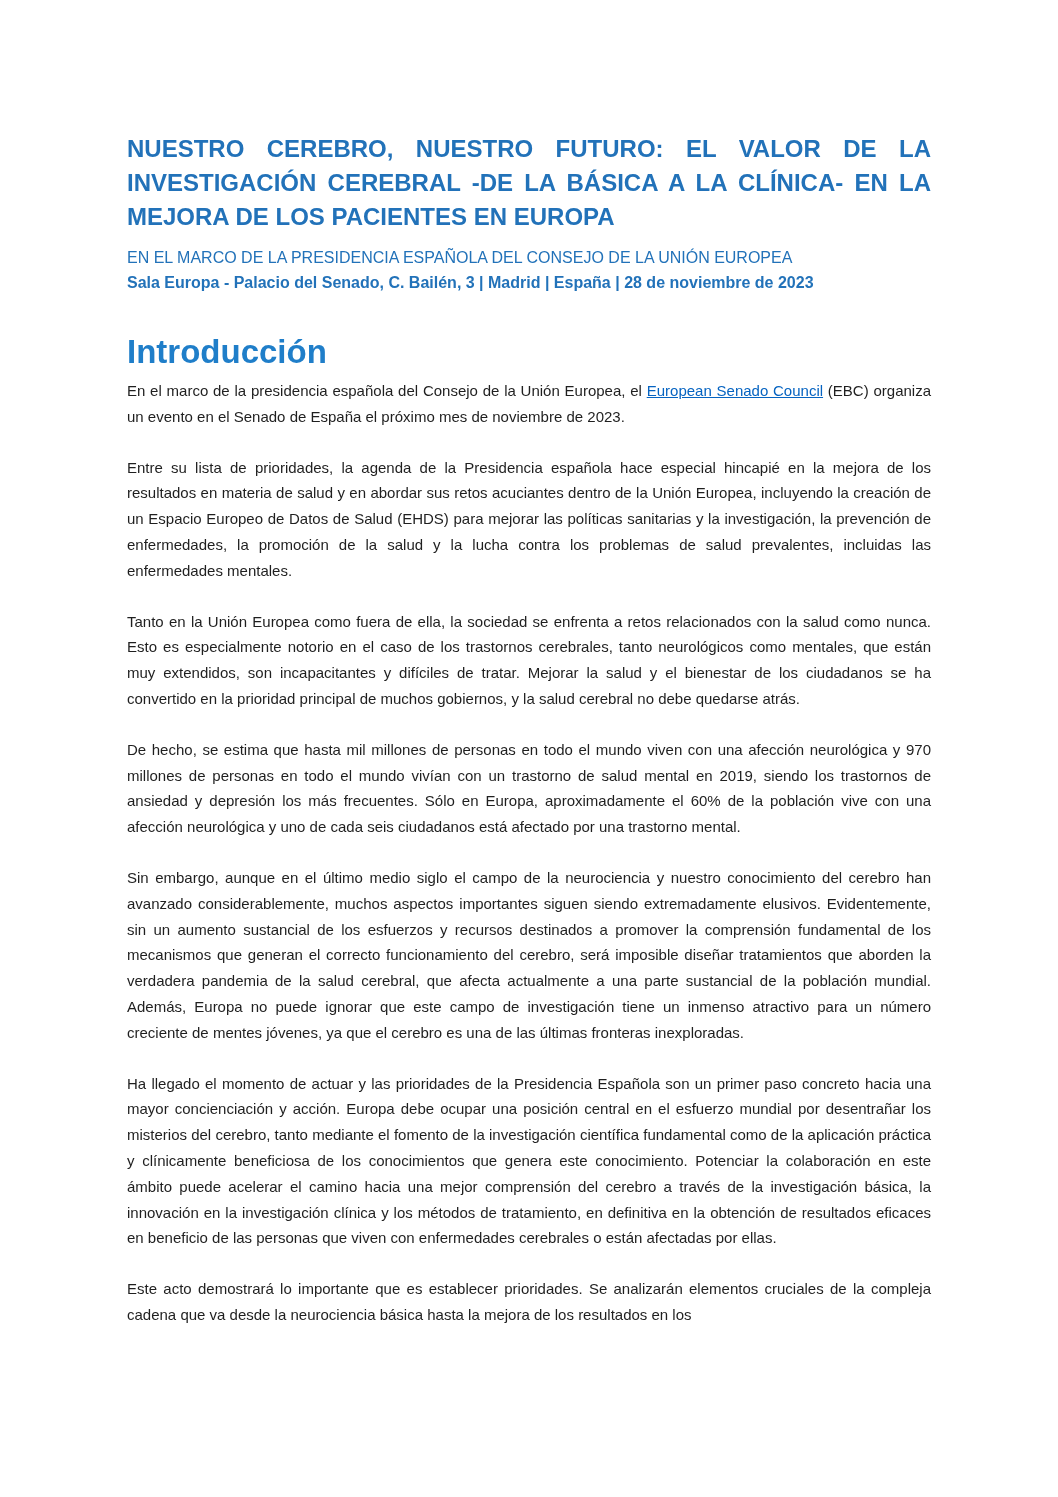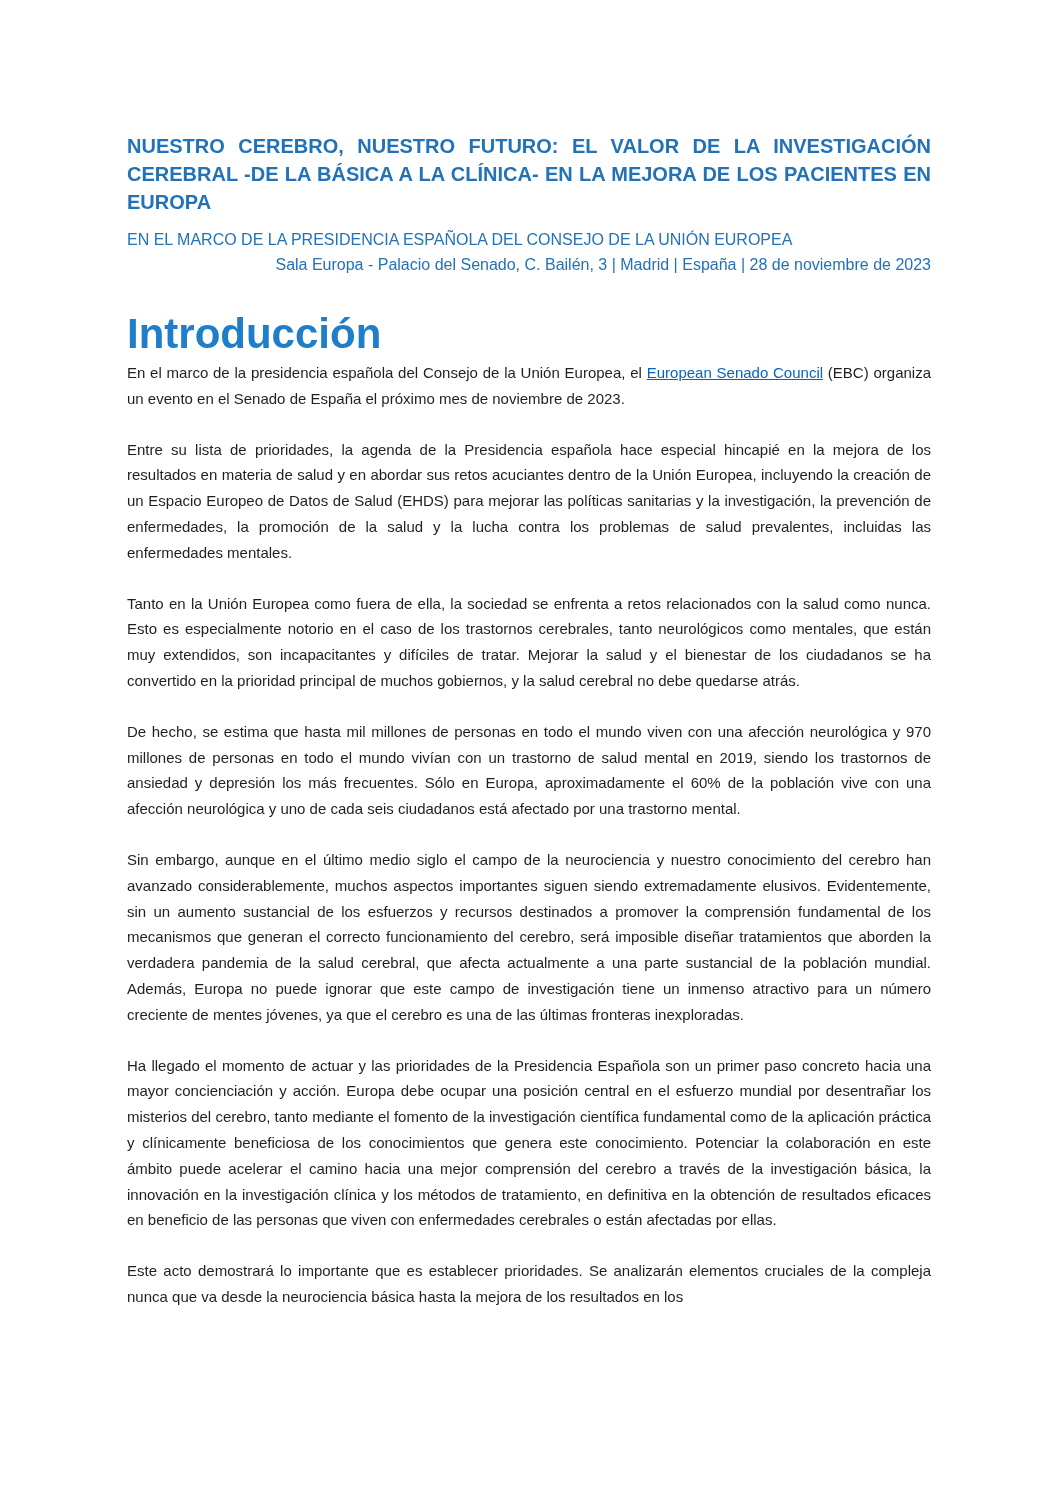--- a/index.html
+++ b/index.html
@@ -18,44 +18,43 @@
     width: 1058px;
     min-height: 1497px;
     background: #ffffff;
     padding: 132px 127px 60px 127px;
     font-family: "Liberation Sans", "DejaVu Sans", sans-serif;
     color: var(--body-text);
     overflow: hidden;
   }
   .doc-title {
     margin: 0 0 11px 0;
-    font-size: 20px;
-    line-height: 28px;
+    font-size: 24px;
+    line-height: 34px;
     font-weight: bold;
     color: var(--title-blue);
     text-align: justify;
   }
   .doc-subtitle {
     margin: 0;
     font-size: 16px;
     line-height: 25px;
     font-weight: normal;
     color: var(--title-blue);
   }
   .doc-venue {
     margin: 0 0 37px 0;
     font-size: 16px;
     line-height: 25px;
-    font-weight: normal;
+    font-weight: bold;
     color: var(--title-blue);
-    text-align: right;
   }
   .section-heading {
     margin: 0 0 6px 0;
-    font-size: 42px;
+    font-size: 33px;
     line-height: 40px;
     font-weight: bold;
     color: var(--heading-blue);
   }
   .body-paragraph {
     margin: 0 0 25px 0;
     font-size: 15px;
     line-height: 25.8px;
     text-align: justify;
     color: var(--body-text);
@@ -87,15 +86,15 @@
   <p class="body-paragraph">Entre su lista de prioridades, la agenda de la Presidencia española hace especial hincapié en la mejora de los resultados en materia de salud y en abordar sus retos acuciantes dentro de la Unión Europea, incluyendo la creación de un Espacio Europeo de Datos de Salud (EHDS) para mejorar las políticas sanitarias y la investigación, la prevención de enfermedades, la promoción de la salud y la lucha contra los problemas de salud prevalentes, incluidas las enfermedades mentales.</p>
 
   <p class="body-paragraph">Tanto en la Unión Europea como fuera de ella, la sociedad se enfrenta a retos relacionados con la salud como nunca. Esto es especialmente notorio en el caso de los trastornos cerebrales, tanto neurológicos como mentales, que están muy extendidos, son incapacitantes y difíciles de tratar. Mejorar la salud y el bienestar de los ciudadanos se ha convertido en la prioridad principal de muchos gobiernos, y la salud cerebral no debe quedarse atrás.</p>
 
   <p class="body-paragraph">De hecho, se estima que hasta mil millones de personas en todo el mundo viven con una afección neurológica y 970 millones de personas en todo el mundo vivían con un trastorno de salud mental en 2019, siendo los trastornos de ansiedad y depresión los más frecuentes. Sólo en Europa, aproximadamente el 60% de la población vive con una afección neurológica y uno de cada seis ciudadanos está afectado por una trastorno mental.</p>
 
   <p class="body-paragraph">Sin embargo, aunque en el último medio siglo el campo de la neurociencia y nuestro conocimiento del cerebro han avanzado considerablemente, muchos aspectos importantes siguen siendo extremadamente elusivos. Evidentemente, sin un aumento sustancial de los esfuerzos y recursos destinados a promover la comprensión fundamental de los mecanismos que generan el correcto funcionamiento del cerebro, será imposible diseñar tratamientos que aborden la verdadera pandemia de la salud cerebral, que afecta actualmente a una parte sustancial de la población mundial. Además, Europa no puede ignorar que este campo de investigación tiene un inmenso atractivo para un número creciente de mentes jóvenes, ya que el cerebro es una de las últimas fronteras inexploradas.</p>
 
   <p class="body-paragraph">Ha llegado el momento de actuar y las prioridades de la Presidencia Española son un primer paso concreto hacia una mayor concienciación y acción. Europa debe ocupar una posición central en el esfuerzo mundial por desentrañar los misterios del cerebro, tanto mediante el fomento de la investigación científica fundamental como de la aplicación práctica y clínicamente beneficiosa de los conocimientos que genera este conocimiento. Potenciar la colaboración en este ámbito puede acelerar el camino hacia una mejor comprensión del cerebro a través de la investigación básica, la innovación en la investigación clínica y los métodos de tratamiento, en definitiva en la obtención de resultados eficaces en beneficio de las personas que viven con enfermedades cerebrales o están afectadas por ellas.</p>
 
-  <p class="body-paragraph">Este acto demostrará lo importante que es establecer prioridades. Se analizarán elementos cruciales de la compleja nunca que va desde la neurociencia básica hasta la mejora de los resultados en los</p>
+  <p class="body-paragraph">Este acto demostrará lo importante que es establecer prioridades. Se analizarán elementos cruciales de la compleja cadena que va desde la neurociencia básica hasta la mejora de los resultados en los</p>
 
 </div>
 
 </body></html>

